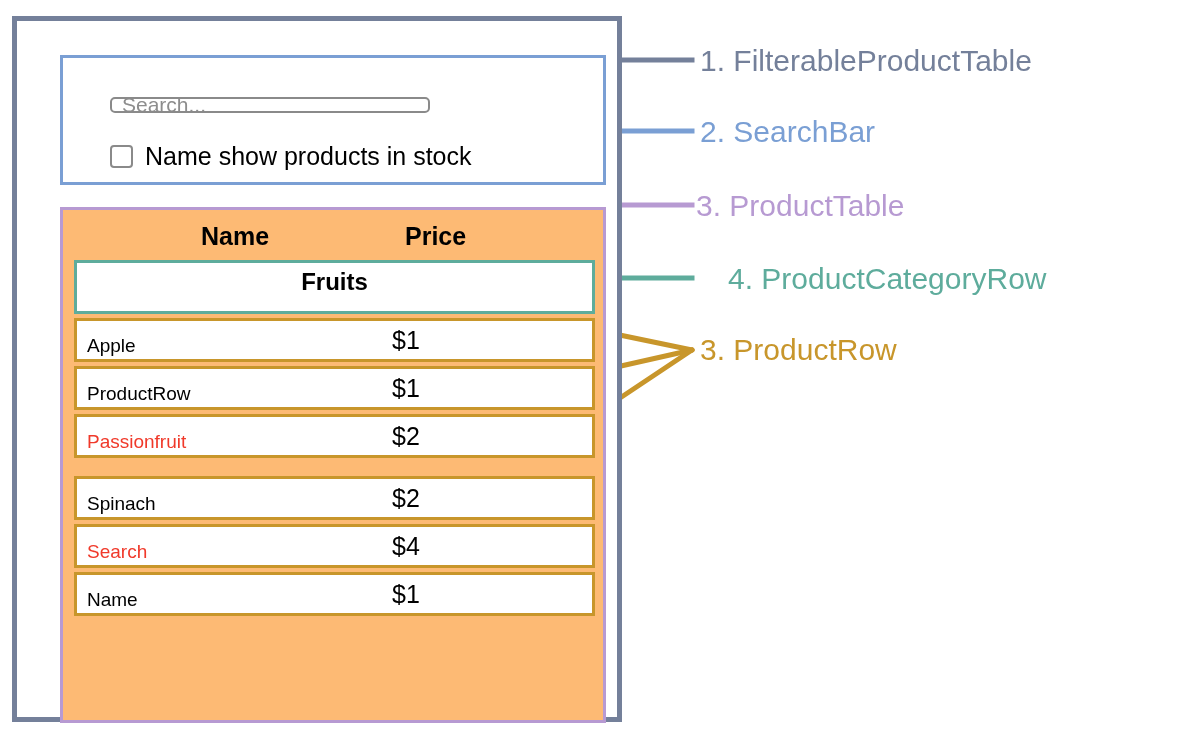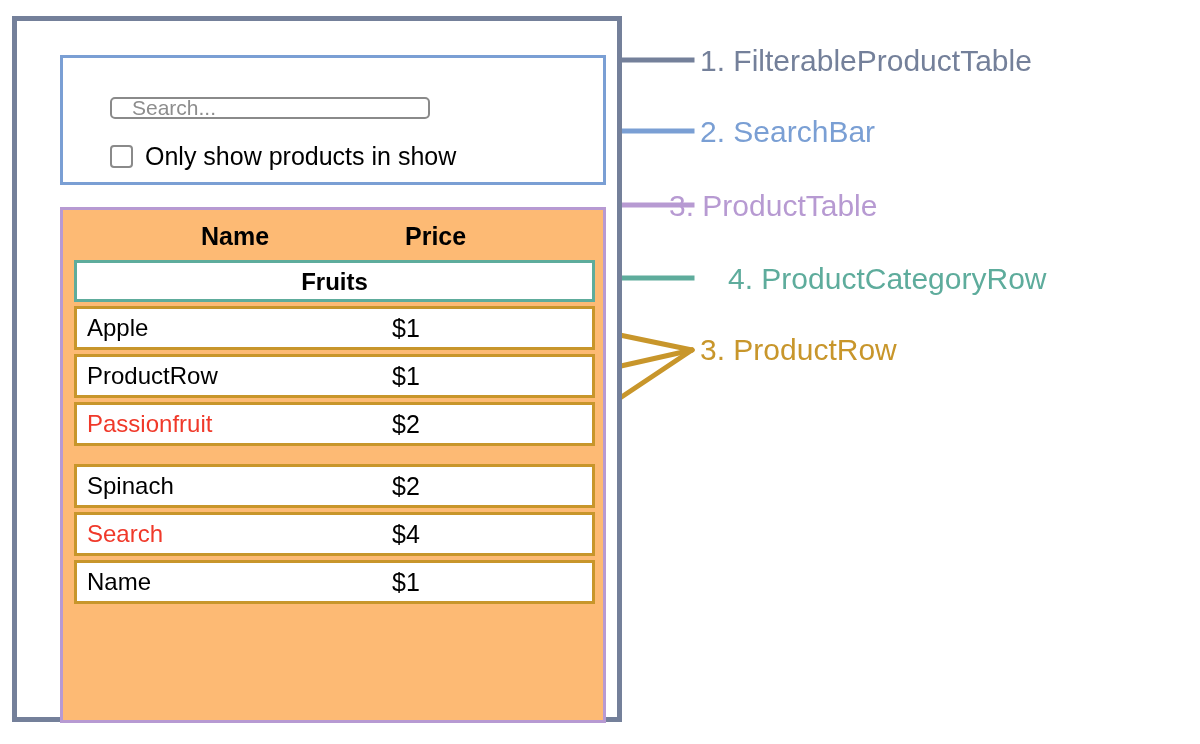--- a/index.html
+++ b/index.html
@@ -43,29 +43,29 @@
     height: 130px;
     border: 3px solid var(--c-searchbar);
     box-sizing: border-box;
     background: #ffffff;
   }
   .search-input {
     position: absolute;
     left: 47px;
     top: 39px;
     width: 320px;
-    height: 22px;
+    height: 16px;
     border: 2px solid #8a8a8a;
     border-radius: 5px;
     box-sizing: border-box;
     background: #ffffff;
     font-family: "Liberation Sans", sans-serif;
     font-size: 21px;
     color: #000000;
-    padding: 0 20px;
+    padding: 0 10px;
     outline: none;
   }
   .search-input::placeholder {
     color: #8d8d8d;
     opacity: 1;
   }
   .checkbox-row {
     position: absolute;
     left: 47px;
     top: 86px;
@@ -120,21 +120,21 @@
     color: #000000;
     line-height: 1;
   }
   .th-name { left: 127px; }
   .th-price { left: 331px; }
 
   
   .category-row {
     position: relative;
     width: 521px;
-    height: 42px;
+    height: 54px;
     border: 3px solid var(--c-category);
     box-sizing: border-box;
     background: #ffffff;
     margin-bottom: 4px;
     padding-left: 30px;
   }
   .category-row .cat-label {
     position: absolute;
     left: 0; right: 0;
     top: 7px;
@@ -151,22 +151,22 @@
     width: 521px;
     height: 44px;
     border: 3px solid var(--c-productrow);
     box-sizing: border-box;
     background: #ffffff;
     margin-bottom: 4px;
   }
   .product-row .cell-name {
     position: absolute;
     left: 10px;
-    top: 7px;
-    font-size: 24px;
+    top: 15px;
+    font-size: 19px;
     line-height: 1;
     color: #000000;
   }
   .product-row .cell-price {
     position: absolute;
     left: 315px;
     top: 7px;
     font-size: 25px;
     line-height: 1;
     color: #000000;
@@ -187,21 +187,21 @@
 
   .annot-label {
     position: absolute;
     font-size: 30px;
     line-height: 1;
     white-space: nowrap;
     font-family: "Liberation Sans", sans-serif;
   }
   .annot-1 { left: 700px; top: 46px;  color: var(--c-outer); }
   .annot-2 { left: 700px; top: 117px; color: var(--c-searchbar); }
-  .annot-3 { left: 669px; top: 191px; color: var(--c-producttable); }
+  .annot-3 { left: 696px; top: 191px; color: var(--c-producttable); }
   .annot-4 { left: 728px; top: 264px; color: var(--c-category); }
   .annot-5 { left: 700px; top: 335px; color: var(--c-productrow); }
 </style>
 </head>
 <body>
 
 <div id="stage">
 
   <svg id="annot" viewBox="0 0 1200 744" width="1200" height="744" xmlns="http://www.w3.org/2000/svg">
 
@@ -217,21 +217,21 @@
     <line x1="581" y1="375" x2="692" y2="350" stroke="#c8962b" stroke-width="5" stroke-linecap="round"></line>
     <line x1="581" y1="424" x2="692" y2="350" stroke="#c8962b" stroke-width="5" stroke-linecap="round"></line>
   </svg>
 
   <div class="outer-box">
 
     <div class="searchbar-box">
       <input class="search-input" type="text" placeholder="Search..." style="">
       <label class="checkbox-row">
         <span class="checkbox-box"></span>
-        <span class="checkbox-label">Only show products in show</span>
+        <span class="checkbox-label">Name show products in stock</span>
       </label>
     </div>
 
     <div class="producttable-box">
       <div class="table-inner">
 
         <div class="table-head">
           <span class="th th-name">Name</span>
           <span class="th th-price">Price</span>
         </div>

